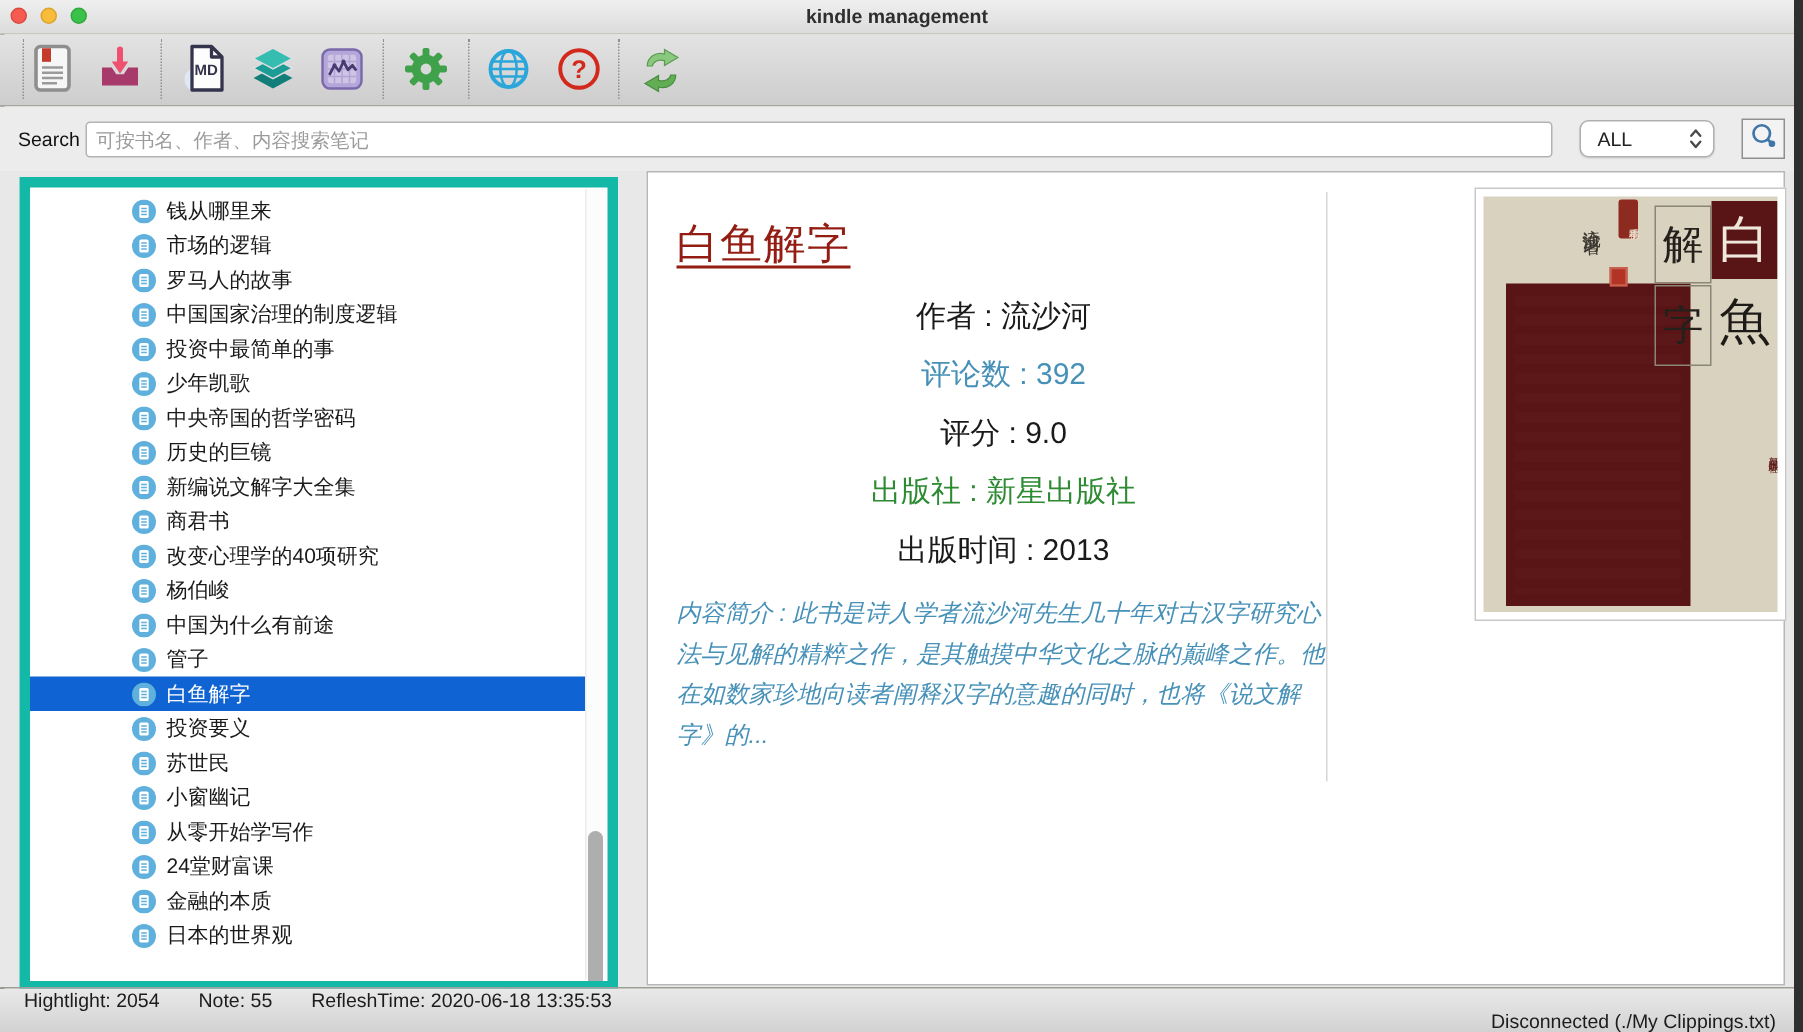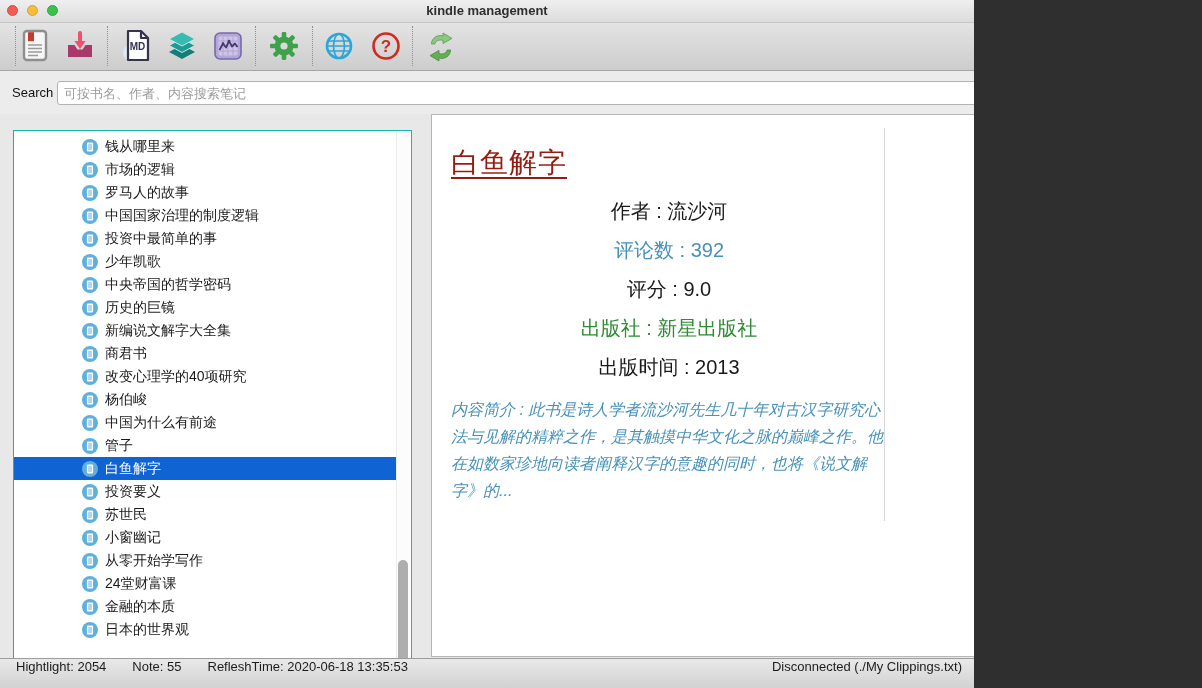--- a/index.html
+++ b/index.html
@@ -1,16 +1,16 @@
 <!DOCTYPE html>
 <html style="--selection-blue: #0f63d2; --info-blue: #4791b8; --green: #2e8b33; --title-red: #931d12; --cover-maroon: #591415; --list-icon-blue: #5fb0dc;"><head>
 <meta charset="utf-8">
 <style>
   html,body{margin:0;padding:0;background:#2f2f2f;}
-  .stage{position:relative;width:974px;height:688px;overflow:hidden;
+  .stage{position:relative;width:1196px;height:688px;overflow:hidden;
          font-family:"Liberation Sans","DejaVu Sans",sans-serif;background:#fef9c3;
          -webkit-font-smoothing:antialiased;}
   
   .desktop-edge{position:absolute;left:0;top:22px;width:3px;height:666px;background:#3b3b3b;}
 
   
   .titlebar{position:absolute;left:0;top:0;width:100%;height:22px;
             background:linear-gradient(#efefef,#dcdcdc);border-bottom:1px solid #c6c6c6;}
   .traffic{position:absolute;left:7px;top:5px;display:flex;gap:9px;}
   .tl{width:11px;height:11px;border-radius:50%;display:inline-block;box-sizing:border-box;}
@@ -39,22 +39,22 @@
   .filter-dd{position:absolute;left:1053px;top:9px;width:90px;height:25px;background:#fff;
              border:1px solid #b0b0b0;border-radius:6px;box-sizing:border-box;
              display:flex;align-items:center;box-shadow:0 1px 1px rgba(0,0,0,.08);}
   .filter-dd .dd-label{font-size:13px;color:#222;margin-left:11px;flex:1;}
   .filter-dd .dd-chevrons{margin-right:7px;display:flex;}
   .search-btn{position:absolute;left:1161px;top:8px;width:29px;height:27px;background:#f3f3f3;
               border:1px solid #8f8f8f;display:flex;align-items:center;justify-content:center;}
 
   
   .main{position:absolute;left:0;top:114px;width:100%;height:544px;background:#e8e8e8;}
-  .list-panel{position:absolute;left:13px;top:16px;width:399px;height:543px;background:#fff;
-              border:1px solid #14b8a6;box-sizing:border-box;overflow:hidden;}
+  .list-panel{position:absolute;left:13px;top:4px;width:399px;height:543px;background:#fff;
+              border:7px solid #14b8a6;box-sizing:border-box;overflow:hidden;}
   .list-inner{position:absolute;left:0;top:4px;right:14px;}
   .list-row{height:23px;display:flex;align-items:center;padding-left:68px;white-space:nowrap;}
   .list-row .ic{width:16px;height:16px;flex:0 0 16px;display:flex;}
   .list-row .lbl{margin-left:7px;font-size:14px;color:#1a1a1a;}
   .list-row.selected{background:var(--selection-blue);}
   .list-row.selected .lbl{color:#fff;}
   .vscroll{position:absolute;right:1px;top:1px;bottom:1px;width:13px;background:#fcfcfc;
            border-left:1px solid #ececec;}
   .vthumb{position:absolute;left:1px;width:10px;border-radius:5px;background:#aeaeae;}
 
@@ -95,21 +95,21 @@
   .seal{position:absolute;left:84px;top:47px;width:12px;height:13px;background:#b23425;
         box-shadow:inset 0 0 0 1.5px #c9604f;}
   .spine-text{position:absolute;left:187px;top:168px;writing-mode:vertical-rl;font-size:7px;
               color:#5c1a16;letter-spacing:1px;}
 
   
   .statusbar{position:absolute;left:0;top:658px;width:100%;height:30px;
              background:linear-gradient(#e9e9e9,#d2d2d2);border-top:1px solid #9c9c9c;
              box-sizing:border-box;font-size:13px;color:#1c1c1c;}
   .status-left{position:absolute;left:16px;top:0;height:29px;display:flex;gap:26px;}
-  .status-right{position:absolute;right:12px;top:0;height:29px;display:flex;align-items:flex-start;}
+  .status-right{position:absolute;right:12px;top:0;height:29px;display:flex;align-items:flex-end;}
 </style>
 </head>
 <body>
 
 <div class="stage">
   <div class="desktop-edge"></div>
 
   <header class="titlebar">
     <div class="traffic">
       <span class="tl red"></span>

